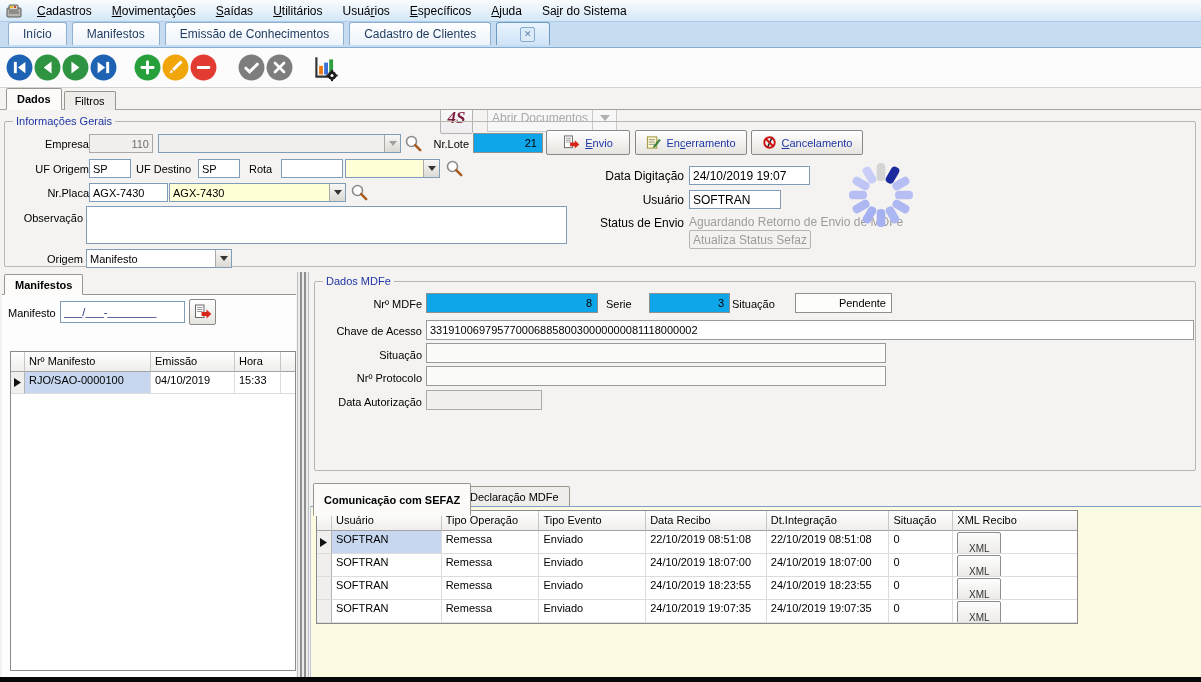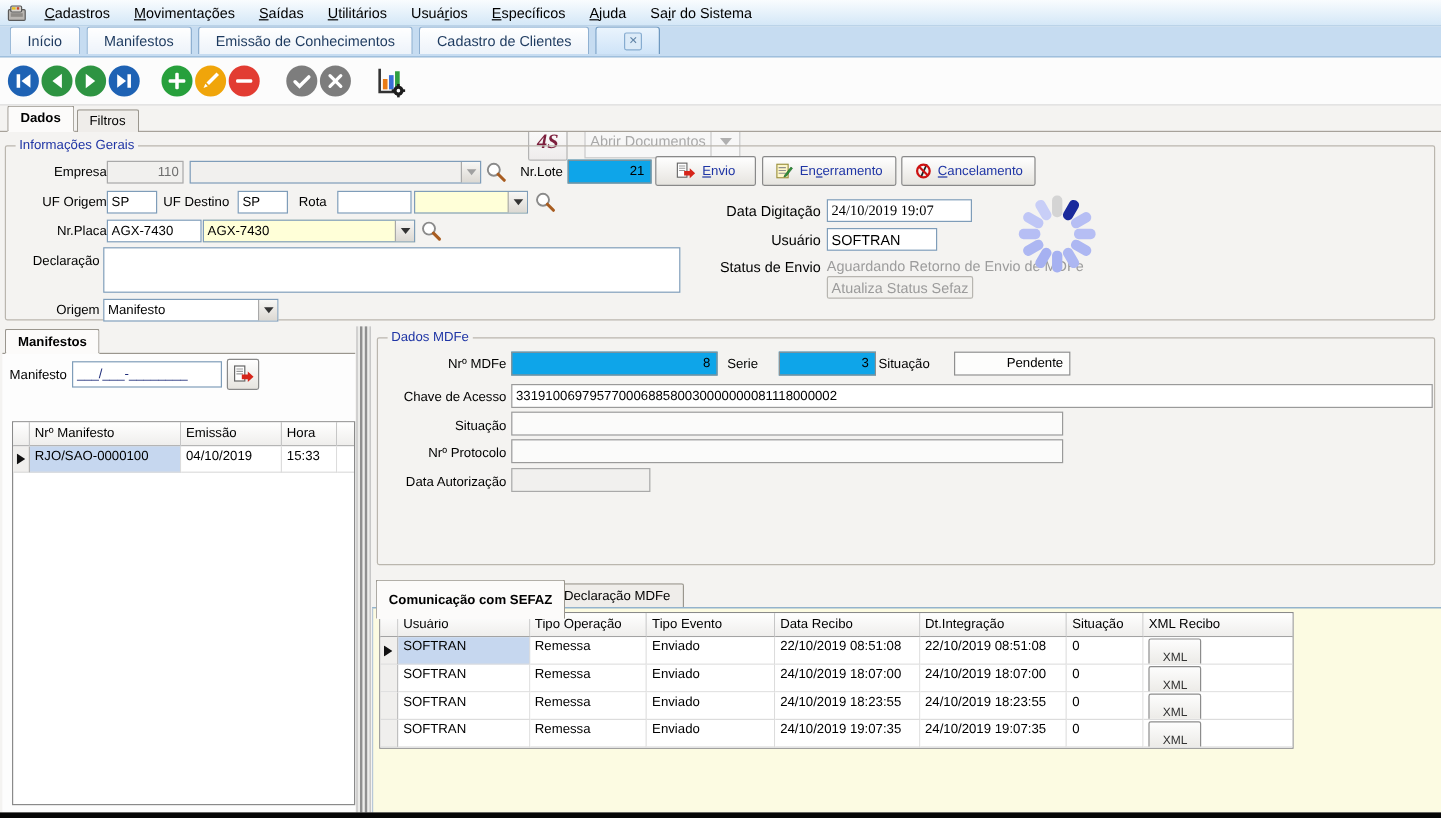--- a/index.html
+++ b/index.html
@@ -312,33 +312,33 @@
       <span class="val">AGX-7430</span>
       <span class="btnp">
           <i class="tri"></i>
         </span>
     </div>
     <svg class="mag" style="left:345px;top:61px;" viewBox="0 0 19 19">
         <circle cx="7.5" cy="7.5" r="5" fill="#ffffff" stroke="#8a8a8a" stroke-width="1.6"></circle>
         <line x1="11.2" y1="11.2" x2="16.2" y2="16.2" stroke="#a85c20" stroke-width="2.6" stroke-linecap="round"></line>
       </svg>
 
-    <span class="lab r" style="left:8px;top:88px;width:70px;">Declaração</span>
+    <span class="lab r" style="left:8px;top:88px;width:70px;">Observação</span>
     <textarea class="textarea" style="left: 81px; top: 84px; width: 481px; height: 38px;"></textarea>
 
     <span class="lab r" style="left:8px;top:129px;width:70px;">Origem</span>
     <div class="combo" style="left:81px;top:127px;width:146px;">
       <span class="val">Manifesto</span>
       <span class="btnp">
           <i class="tri"></i>
         </span>
     </div>
 
     <span class="lab r" style="left:560px;top:46px;width:119px;font-size:12px;">Data Digitação</span>
-    <input class="inp" style="left: 684px; top: 44px; width: 121px; font-size: 12px; font-family: Liberation Serif, serif;" value="24/10/2019 19:07">
+    <input class="inp" style="left: 684px; top: 44px; width: 121px; font-size: 12px;" value="24/10/2019 19:07">
     <span class="lab r" style="left:560px;top:70px;width:119px;font-size:12px;">Usuário</span>
     <input class="inp" style="left: 684px; top: 68px; width: 92px; font-size: 12px;" value="SOFTRAN">
     <span class="lab r" style="left:560px;top:93px;width:119px;font-size:12px;">Status de Envio</span>
     <span class="status-text" style="left:684px;top:93px;width:260px;">Aguardando Retorno de Envio de MDFe</span>
     <button class="btn dis" style="left:684px;top:108px;width:122px;height:19px;font-size:12px;">
       <span>Atualiza Status Sefaz</span>
     </button>
 
     <svg style="position:absolute;left:841px;top:38px;" width="70" height="70" viewBox="0 0 70 70">
       <g>

